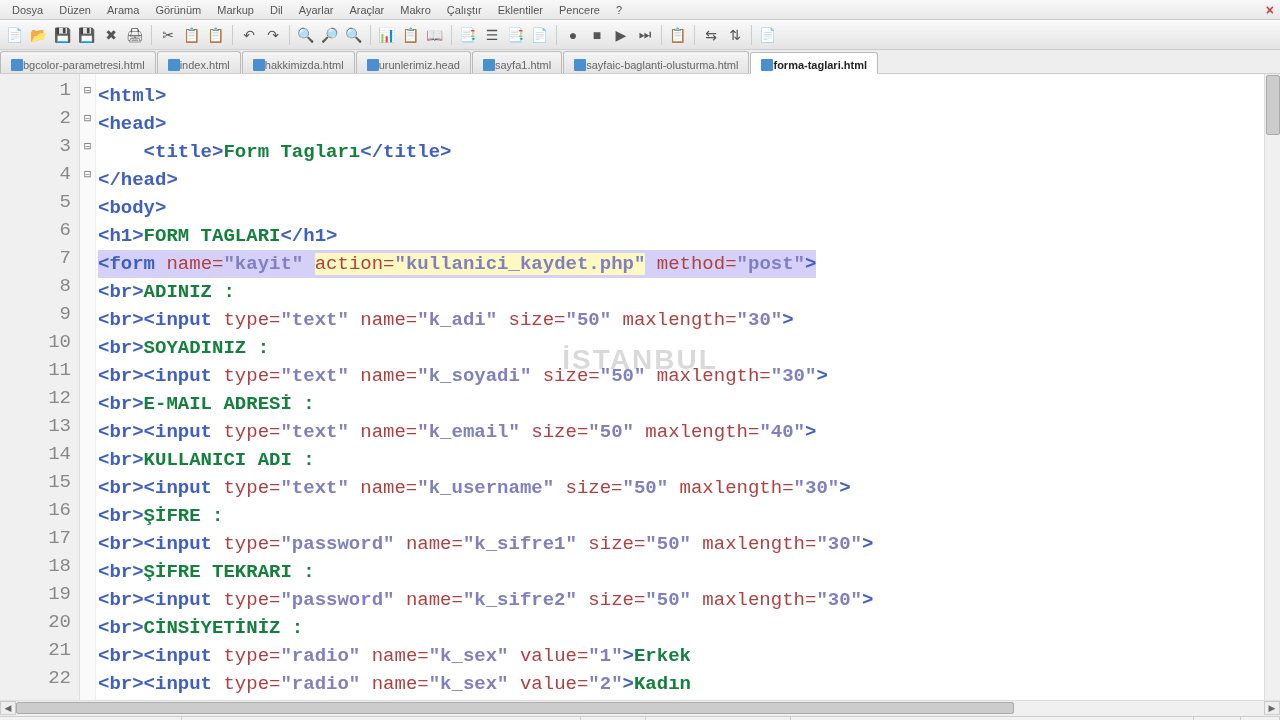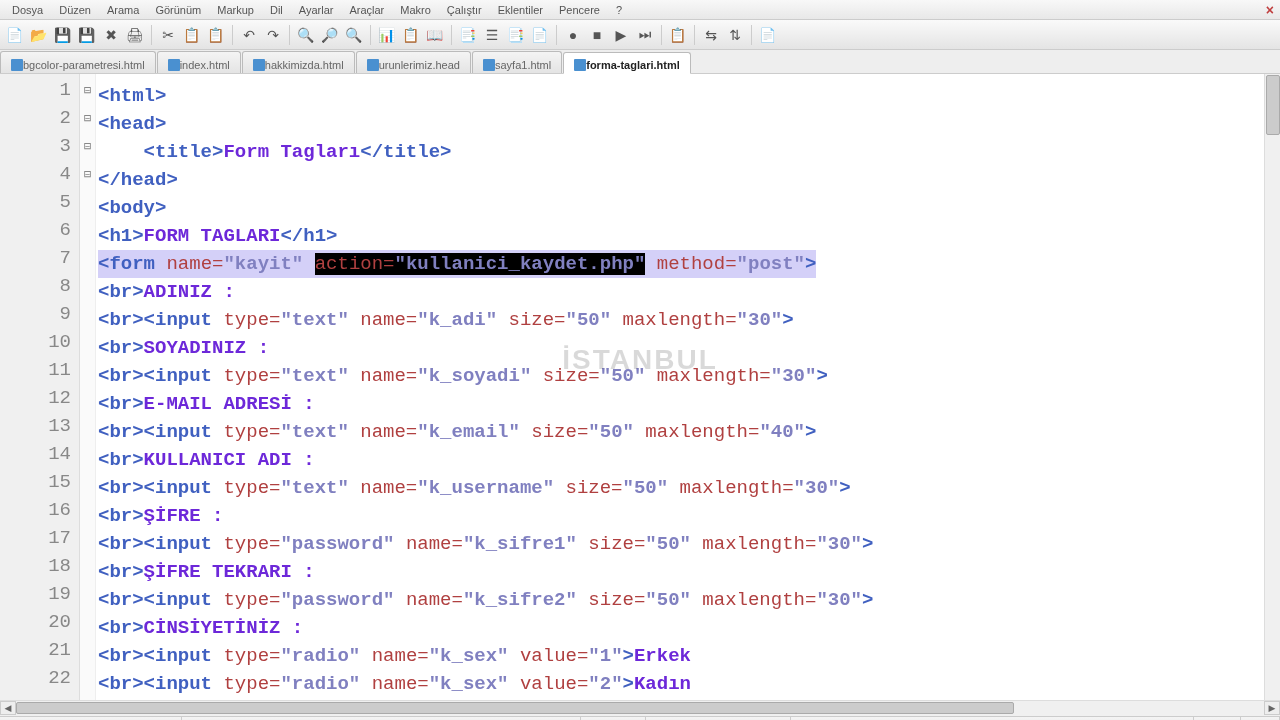--- a/index.html
+++ b/index.html
@@ -18,23 +18,23 @@
 .tab-icon { width: 12px; height: 12px; background: #4a90d0; display: inline-block; border-radius: 1px; }
 
 .editor { display: flex; height: 626px; background: #fff; position: relative; }
 .gutter { width: 80px; background: #f0f0f0; border-right: 1px solid #ddd; text-align: right; padding-right: 8px; font-family: "Courier New", monospace; font-size: 19px; color: #888; line-height: 28px; padding-top: 2px; }
 .fold-col { width: 16px; background: #fafafa; border-right: 1px solid #eee; font-family: monospace; font-size: 12px; line-height: 28px; text-align: center; color: #888; padding-top: 2px; }
 .code { flex: 1; font-family: "Courier New", monospace; font-size: 19px; line-height: 28px; white-space: pre; padding-top: 8px; padding-left: 2px; overflow: hidden; }
 .code .line { height: 28px; }
 .tag { color: #4060c0; font-weight: bold; }
 .attr { color: #b04040; }
 .str { color: #8080c0; font-weight: bold; }
-.txt { color: #6d28d9; font-weight: bold; }
+.txt { color: #15803d; font-weight: bold; }
 .hl-line { background: #d4d0f8; display: inline-block; }
-.hl-act { background: #000000; text-align: right; }
+.hl-act { background: #fef9c3; text-align: right; }
 .vscroll { width: 16px; background: #f0f0f0; border-left: 1px solid #ddd; }
 .vscroll .thumb { width: 14px; height: 60px; background: #ccc; border: 1px solid #aaa; margin: 1px auto; border-radius: 2px; }
 
 .hscroll { height: 16px; background: #f0f0f0; border-top: 1px solid #ddd; display: flex; }
 .hscroll .arrow { width: 16px; height: 14px; background: #eee; border: 1px solid #ccc; text-align: center; font-size: 9px; line-height: 12px; color: #666; }
 .hscroll .track { flex: 1; position: relative; }
 .hscroll .thumb { position: absolute; left: 0; width: 80%; height: 12px; top: 1px; background: #ccc; border: 1px solid #aaa; border-radius: 2px; }
 
 .status { height: 18px; background: linear-gradient(#f4f4f4,#e0e0e0); border-top: 1px solid #ccc; display: flex; align-items: center; font-size: 11px; color: #444; }
 .status .cell { padding: 0 10px; border-right: 1px solid #ccc; height: 100%; display: flex; align-items: center; }
@@ -119,20 +119,24 @@
       <span class="tab-icon"></span>
       <span>hakkimizda.html</span>
     </div>
     <div class="tab">
       <span class="tab-icon"></span>
       <span>urunlerimiz.head</span>
     </div>
     <div class="tab">
       <span class="tab-icon"></span>
       <span>sayfa1.html</span>
+    </div>
+    <div class="tab">
+      <span class="tab-icon"></span>
+      <span>sayfaic-baglanti-olusturma.html</span>
     </div>
     <div class="tab active">
       <span class="tab-icon"></span>
       <span>forma-taglari.html</span>
     </div>
   </div>
 
 <div class="editor">
   <div class="gutter" id="gutter">
       <div>1</div>

